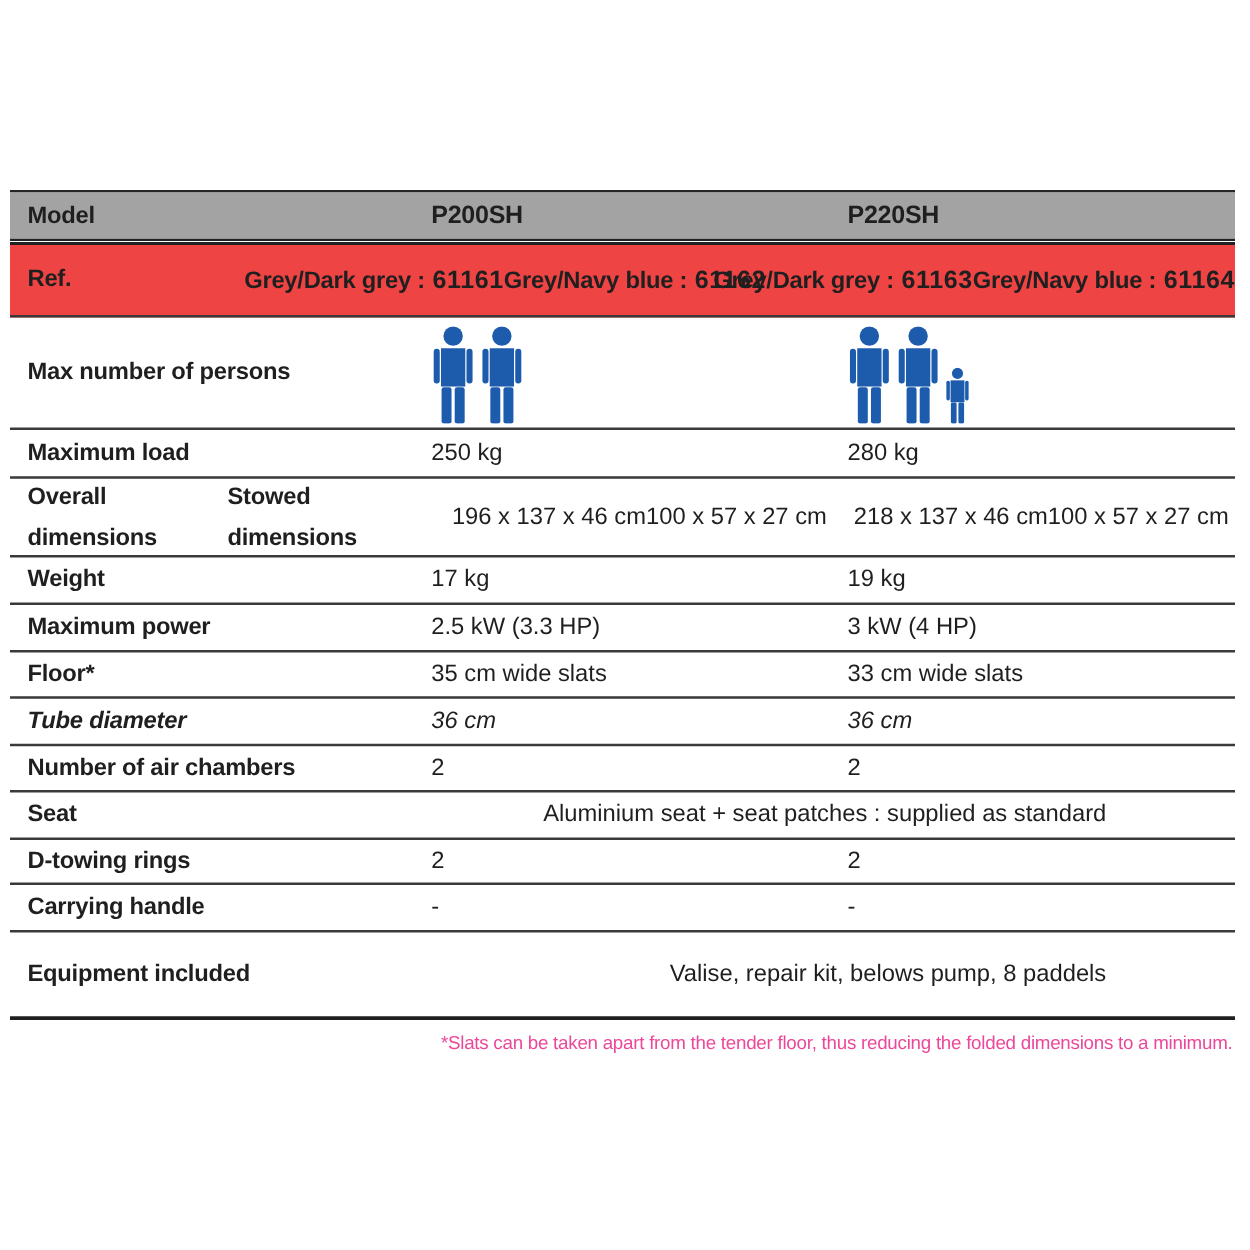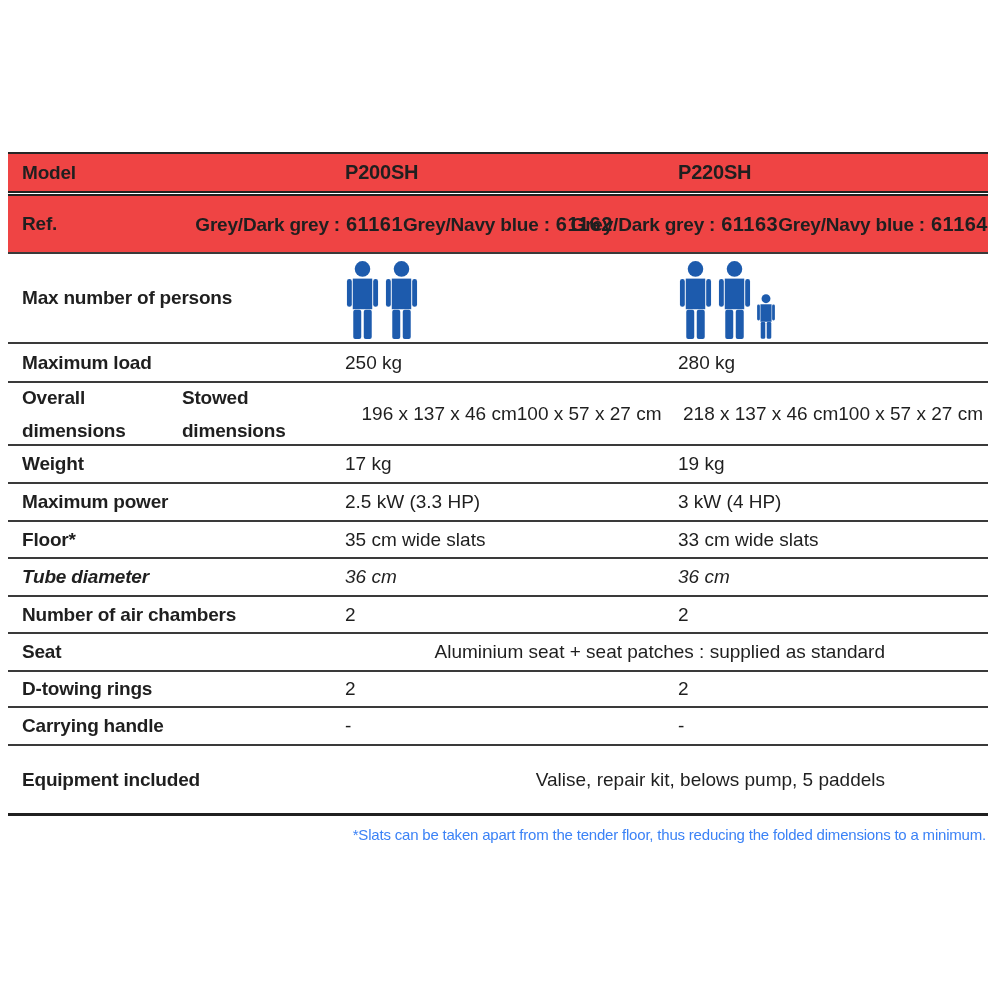--- a/index.html
+++ b/index.html
@@ -6,21 +6,21 @@
   body{
     width:1000px;height:1000px;background:#ffffff;position:relative;
     font-family:"Liberation Sans","DejaVu Sans",sans-serif;
     color:#1f1f1f;overflow:hidden;
   }
   .spec-table{
     position:absolute;left:8px;top:152px;width:980px;
     border-top:2px solid #262626;
   }
   .row{display:flex;align-items:center;border-bottom:2px solid #3a3a3a;box-sizing:border-box;}
-  .row-model{height:37px;background:#ef4444;border-bottom:none;}
+  .row-model{height:37px;background:#a3a3a3;border-bottom:none;}
   .double-rule{height:5px;background:linear-gradient(to bottom,#222 0 2px,#ffffff 2px 3px,#222 3px 5px);}
   .row-ref{height:58px;background:#ef4444;}
   .row-persons{height:90px;}
   .row-load{height:39px;}
   .row-dims{height:63px;}
   .row-weight{height:38px;}
   .row-power{height:38px;}
   .row-floor{height:37px;}
   .row-tube{height:38px;font-style:italic;}
   .row-chambers{height:37px;}
@@ -34,21 +34,21 @@
   .cell-v2{flex:1;}
   .cell-span{width:540px;text-align:right;}
   .multi{display:flex;flex-direction:row;justify-content:center;align-items:flex-start;line-height:33px;}
   .model-name{font-size:20px;font-weight:bold;letter-spacing:-0.2px;}
   .ref-line{white-space:nowrap;font-weight:bold;letter-spacing:-0.2px;}
   .ref-code{font-size:20px;margin-left:6px;letter-spacing:0.5px;}
   .icon-strip{display:flex;align-items:flex-end;gap:4px;padding-top:4px;}
   .icon-strip svg{display:block;}
   .footnote{
     position:absolute;left:8px;top:826px;width:978px;
-    text-align:right;font-size:15px;color:#3b82f6;letter-spacing:-0.2px;
+    text-align:right;font-size:15px;color:#ec4899;letter-spacing:-0.2px;
   }
 </style>
 </head>
 <body>
 
 <div class="spec-table">
 
   <div class="row row-model">
     <div class="cell cell-label">Model</div>
     <div class="cell cell-v1 model-name">P200SH</div>
@@ -196,18 +196,18 @@
   </div>
 
   <div class="row row-handle">
     <div class="cell cell-label">Carrying handle</div>
     <div class="cell cell-v1">-</div>
     <div class="cell cell-v2">-</div>
   </div>
 
   <div class="row row-equipment">
     <div class="cell cell-label">Equipment included</div>
-    <div class="cell cell-span">Valise, repair kit, belows pump, 5 paddels</div>
+    <div class="cell cell-span">Valise, repair kit, belows pump, 8 paddels</div>
   </div>
 
 </div>
 
 <div class="footnote">*Slats can be taken apart from the tender floor, thus reducing the folded dimensions to a minimum.</div>
 
 </body></html>

